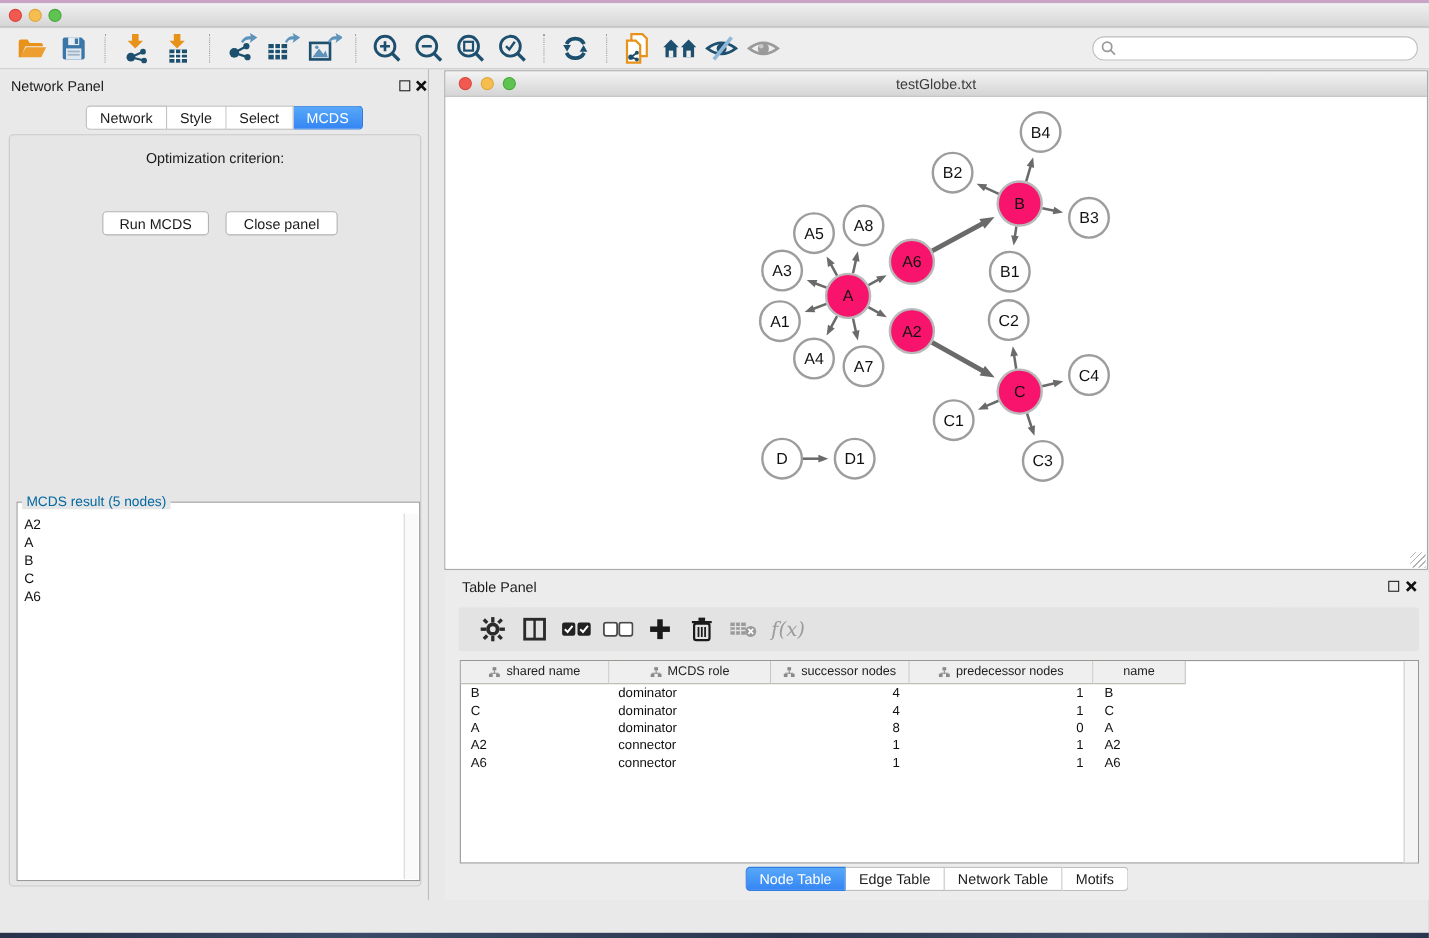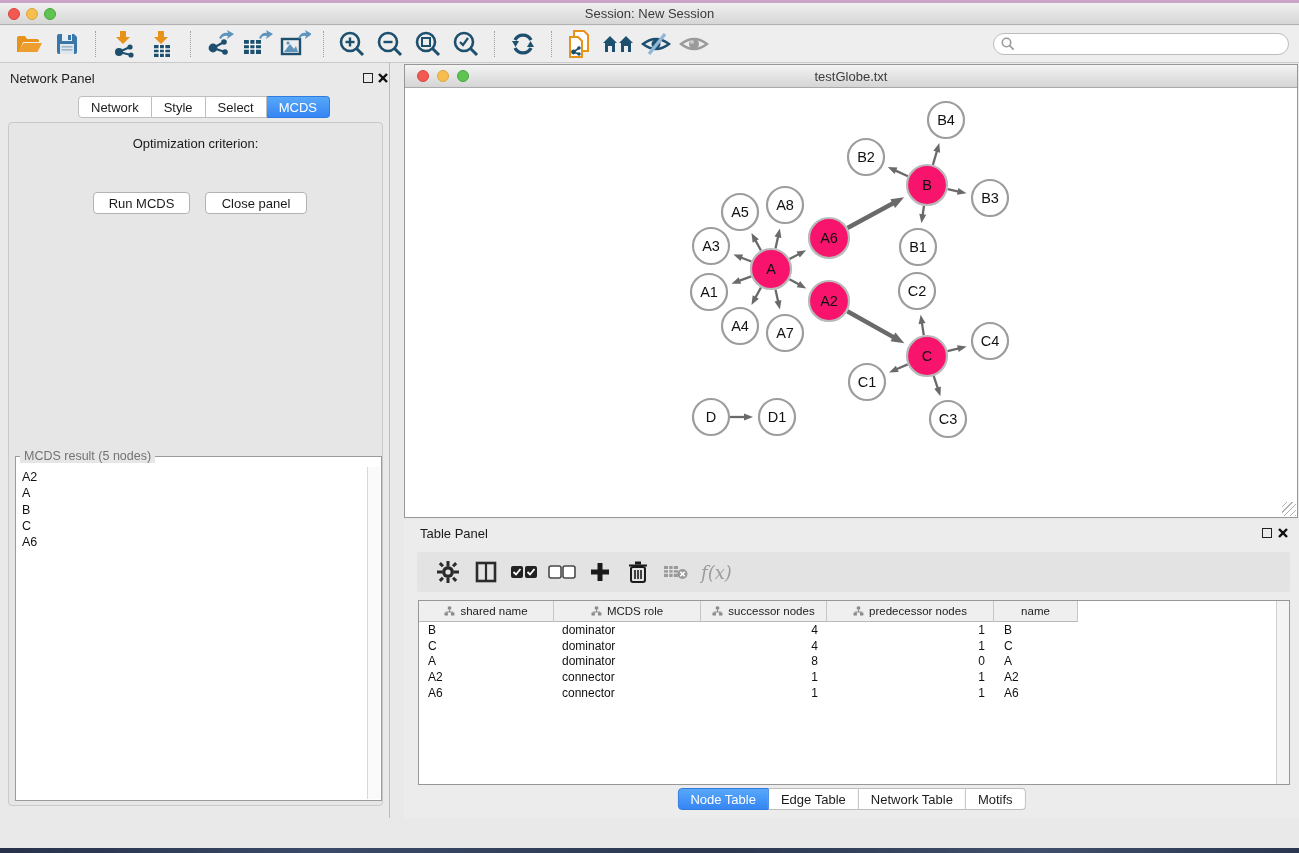--- a/index.html
+++ b/index.html
@@ -44,21 +44,21 @@
     border:1px solid #b3b3b3; border-radius:4px; font-size:13px; color:#1a1a1a; display:flex; align-items:center; padding-left:8px; }
   .stepper { position:absolute; right:0; top:-1px; width:20px; height:22px; border-radius:0 4px 4px 0;
     background:linear-gradient(#5aa9fa,#2f80f3); display:flex; flex-direction:column; align-items:center; justify-content:center; gap:2px; }
   .chev-up { width:0; height:0; border-left:4px solid transparent; border-right:4px solid transparent; border-bottom:5px solid #fff; }
   .chev-dn { width:0; height:0; border-left:4px solid transparent; border-right:4px solid transparent; border-top:5px solid #fff; }
   .cp-btn { position:absolute; top:69px; height:22px; background:#fff; border:1px solid #b3b3b3; border-radius:4px;
     font-size:13px; color:#1a1a1a; display:flex; align-items:center; justify-content:center; font-family:"Liberation Sans",sans-serif; }
   .btn-run { left:84px; width:97px; }
   .btn-close { left:196px; width:102px; }
   .result-group { position:absolute; left:6px; top:333px; width:367px; height:345px; border:1px solid #9b9b9b; background:#fff; }
-  .result-title { position:absolute; left:4px; top:-8px; background:#e6e6e6; padding:0 4px; font-size:12.5px; color:#737373; }
+  .result-title { position:absolute; left:4px; top:-8px; background:#e6e6e6; padding:0 4px; font-size:12.5px; color:#0369a1; }
   .result-list { position:absolute; left:1px; top:10px; right:14px; bottom:1px; background:#fff; padding:2px 0 0 5px; }
   .result-item { font-size:12.5px; color:#111; line-height:16.3px; }
   .result-scroll { position:absolute; right:1px; top:10px; width:13px; bottom:1px; background:#fafafa; border-left:1px solid #d8d8d8; }
 
   
   .network-window { position:absolute; left:404px; top:64px; width:894px; height:454px; background:#fff;
     border:1px solid #979797; }
   .nw-titlebar { position:absolute; left:0; top:0; right:0; height:23px; background:linear-gradient(#f3f3f3,#d5d5d5);
     border-bottom:1px solid #a9a9a9; }
   .nw-titlebar .tl { top:5px; }
@@ -104,21 +104,20 @@
 <body>
 
 <div id="root">
 
   <div class="top-strip"></div>
 
   <div class="titlebar">
     <div class="tl red"></div>
     <div class="tl yellow"></div>
     <div class="tl green"></div>
-    <div class="title-text">Session: New Session</div>
   </div>
 
   <div class="toolbar">
     <span class="tb-icon">
       <svg width="28" height="22">
           <path d="M2 19 L2 5 Q2 3 4 3 L10 3 L12 6 L22 6 Q24 6 24 8 L24 9 L8 9 L4 19 Z" fill="#E8921A"></path>
           <path d="M8.5 10 L27 10 L22.5 19 L3.5 19 Z" fill="#ED9E2E"></path>
         </svg>
     </span>
     <span class="tb-icon">

